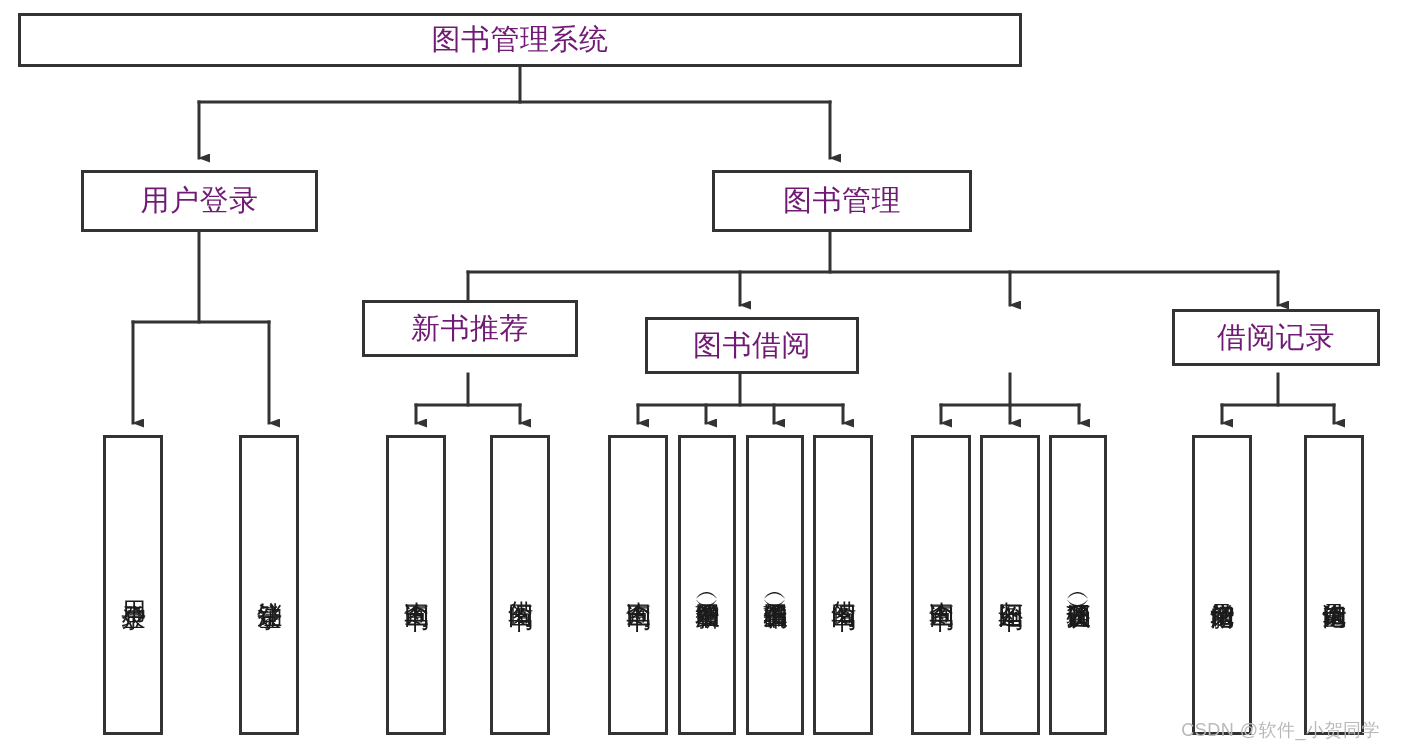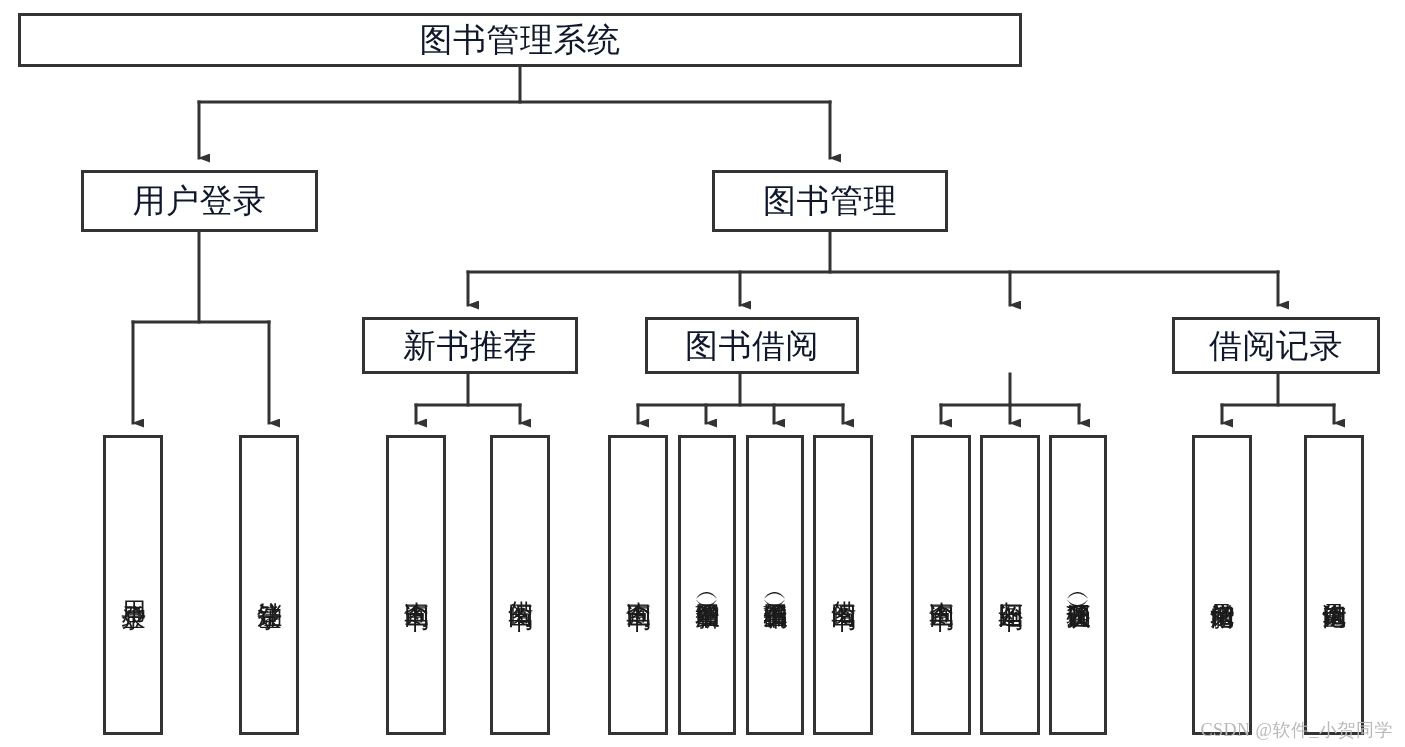--- a/index.html
+++ b/index.html
@@ -29,22 +29,22 @@
     position: absolute;
     box-sizing: border-box;
     border: 3px solid #333333;
     background: #ffffff;
     display: flex;
     align-items: center;
     justify-content: center;
     z-index: 3;
   }
   .node-label-h {
-    font-size: 33px;
-    color: #0f172a;
+    font-size: 29px;
+    color: #701a75;
     line-height: 1.15;
     letter-spacing: 0.5px;
     white-space: nowrap;
     text-align: left;
   }
   .leaf-box {
     position: absolute;
     box-sizing: border-box;
     border: 3px solid #333333;
     background: #ffffff;
@@ -63,28 +63,28 @@
     letter-spacing: 2px;
     white-space: nowrap;
     text-align: center;
   }
   .leaf-box.tall .node-label-v {
     font-size: 24px;
     letter-spacing: 0px;
   }
   #watermark {
     position: absolute;
-    right: 12px;
+    right: 25px;
     bottom: 5px;
     font-size: 18px;
     color: #b9b9b9;
     letter-spacing: 0.5px;
     white-space: nowrap;
     z-index: 6;
-    font-family: Liberation Serif, serif;
+    font-family: Liberation Sans, sans-serif;
   }
 </style>
 </head>
 <body>
 
 <div id="diagram-root">
 
   <svg id="diagram-svg" viewBox="0 0 1405 747" xmlns="http://www.w3.org/2000/svg">
     <defs>
       <marker id="arrowhead" markerWidth="10" markerHeight="12" refX="4.5" refY="11" orient="auto" markerUnits="userSpaceOnUse">
@@ -135,31 +135,31 @@
     </g>
   </svg>
 
   <div class="node-box" style="left:18px; top:13px; width:1004px; height:54px;">
     <span class="node-label-h">图书管理系统</span>
   </div>
 
   <div class="node-box" style="left:81px; top:170px; width:237px; height:62px;">
     <span class="node-label-h">用户登录</span>
   </div>
-  <div class="node-box" style="left:712px; top:170px; width:236px; height:62px;">
+  <div class="node-box" style="left:712px; top:170px; width:260px; height:62px;">
     <span class="node-label-h">图书管理</span>
   </div>
 
-  <div class="node-box" style="left:362px; top:317px; width:216px; height:57px;">
+  <div class="node-box" style="left:362px; top:300px; width:216px; height:57px;">
     <span class="node-label-h">新书推荐</span>
   </div>
   <div class="node-box" style="left:633px; top:317px; width:214px; height:57px;margin-left:12px;">
     <span class="node-label-h">图书借阅</span>
   </div>
-  <div class="node-box" style="left:1172px; top:317px; width:208px; height:57px;">
+  <div class="node-box" style="left:1172px; top:309px; width:208px; height:57px;">
     <span class="node-label-h">借阅记录</span>
   </div>
 
   <div class="leaf-box" style="left:103px; top:435px; width:60px; height:300px;">
     <span class="node-label-v">用户登录</span>
   </div>
   <div class="leaf-box" style="left:239px; top:435px; width:60px; height:300px;">
     <span class="node-label-v">注销登录</span>
   </div>
 

